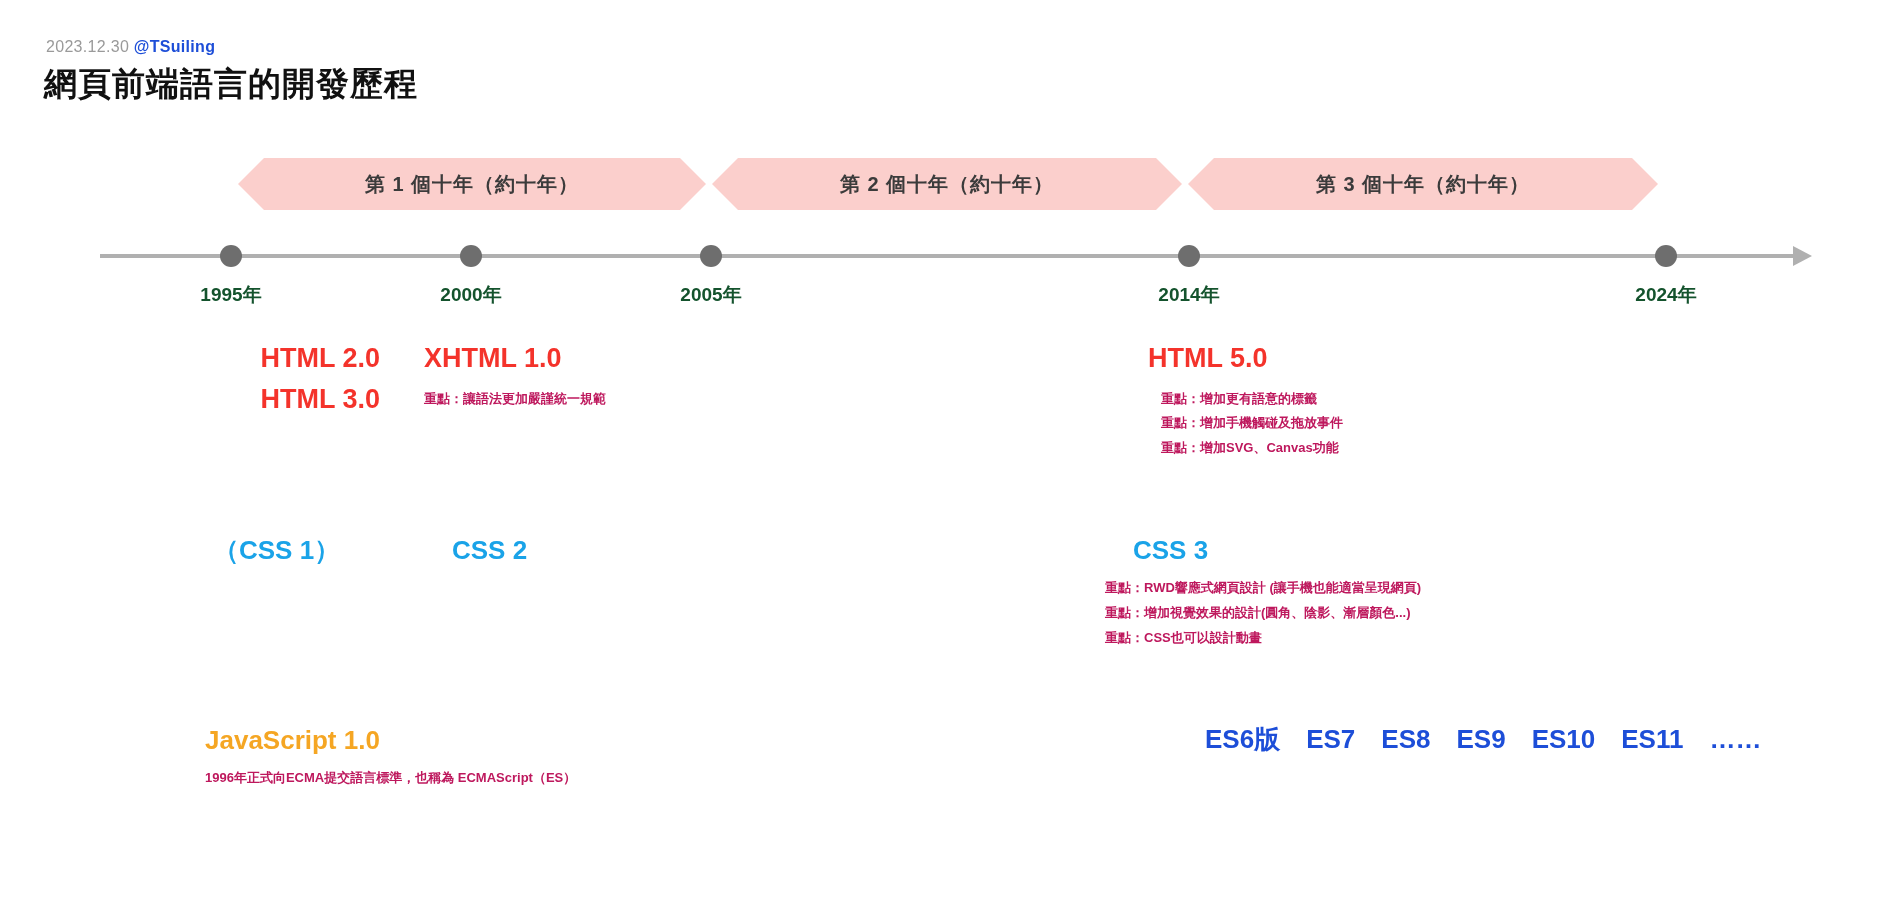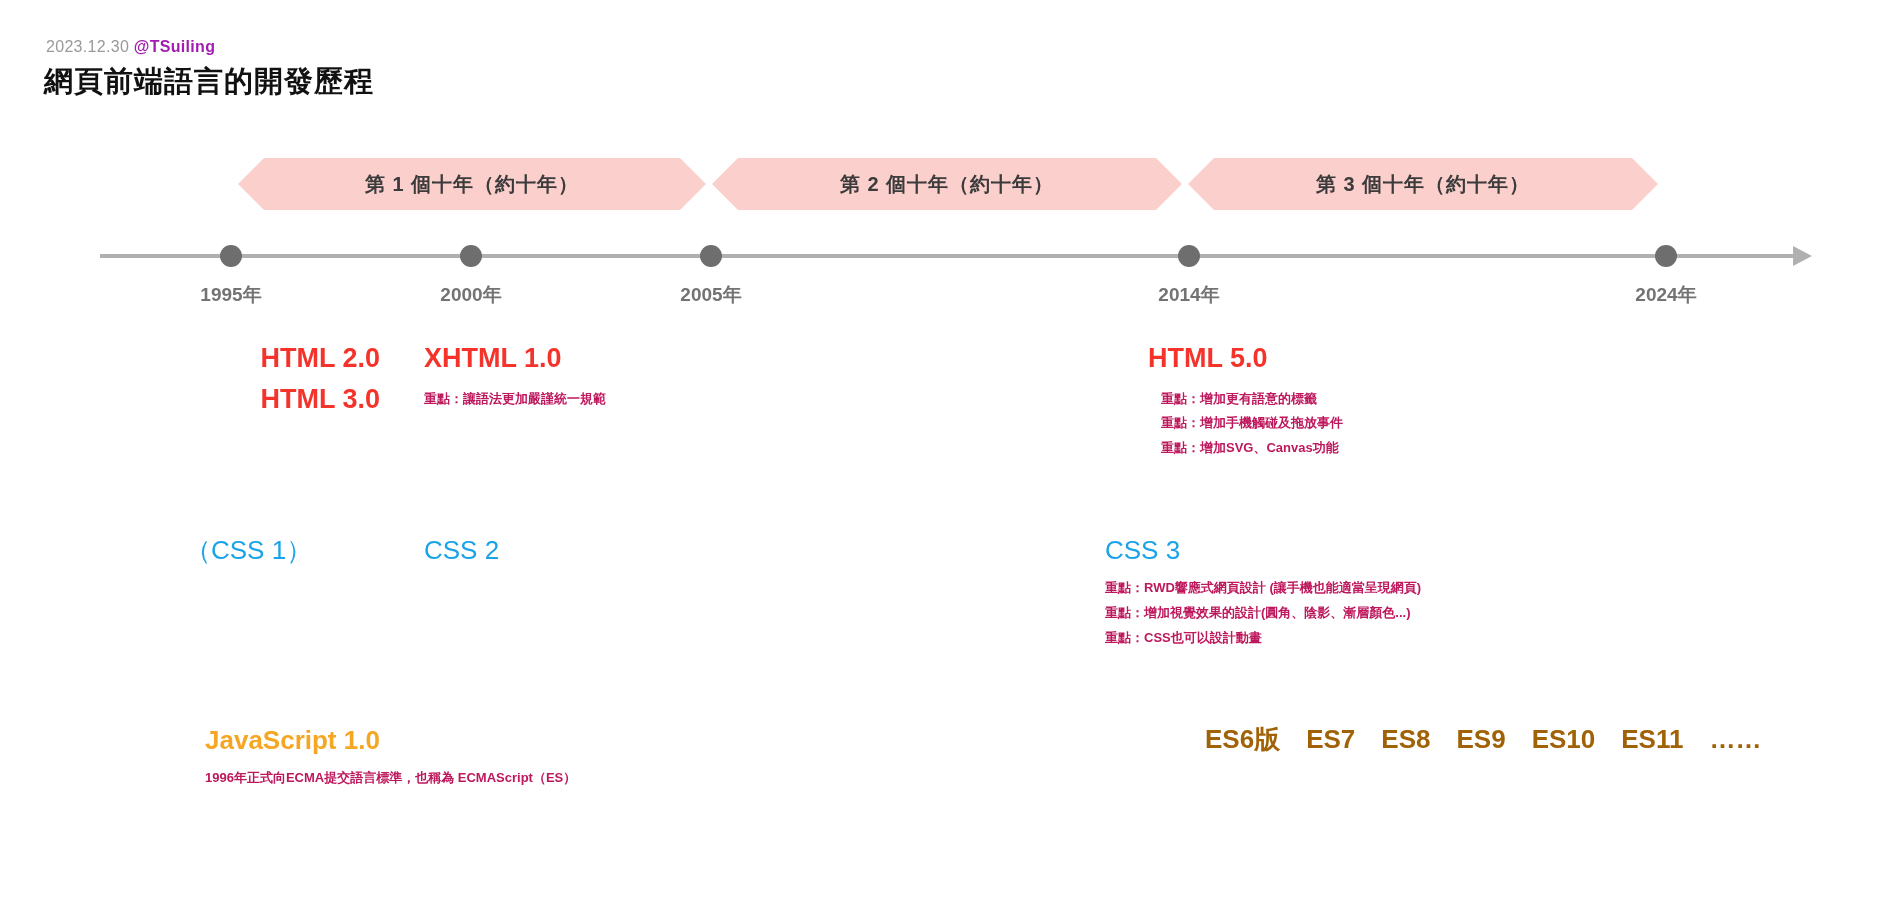--- a/index.html
+++ b/index.html
@@ -19,27 +19,27 @@
   
   .meta {
     position: absolute;
     left: 46px;
     top: 38px;
     font-size: 16px;
     color: #9a9a9a;
     letter-spacing: .3px;
     white-space: nowrap;
   }
-  .meta .handle { color: #a21caf; font-weight: bold; margin-top: 9px; }
+  .meta .handle { color: #1d4ed8; font-weight: bold; margin-top: 9px; }
 
   .page-title {
     position: absolute;
     left: 44px;
     top: 62px;
-    font-size: 29px;
+    font-size: 33px;
     font-weight: bold;
     color: #111;
     letter-spacing: 1px;
     white-space: nowrap;
   }
 
   
   .decade {
     position: absolute;
     height: 52px;
@@ -82,21 +82,21 @@
     height: 22px;
     border-radius: 50%;
     background: #6e6e6e;
     top: 245px;
   }
   .node-label {
     position: absolute;
     top: 282px;
     font-size: 19px;
     font-weight: bold;
-    color: #737373;
+    color: #14532d;
     white-space: nowrap;
     transform: translateX(-50%);
   }
 
   
   .block { position: absolute; white-space: nowrap; }
 
   .h-head {
     font-size: 27px;
     font-weight: bold;
@@ -105,39 +105,40 @@
   }
   .h-head.right { text-align: right; }
   .note {
     font-size: 13px;
     font-weight: bold;
     color: #be185d;
     line-height: 1.9;
   }
   .css-head {
     font-size: 26px;
-    font-weight: normal;
+    font-weight: bold;
     color: #1aa3e8;
     line-height: 1.4;
+    margin-left: 28px;
   }
   .js-head {
     font-size: 26px;
     font-weight: bold;
     color: #f5a623;
     line-height: 1.4;
   }
   .es-row {
     display: flex;
     align-items: baseline;
     gap: 26px;
   }
   .es-item {
     font-size: 26px;
     font-weight: bold;
-    color: #a16207;
+    color: #1d4ed8;
   }
   .es-years {
     display: flex;
     gap: 22px;
     margin-top: 6px;
   }
   .es-year {
     font-size: 17px;
     font-weight: bold;
     color: #3d3d3d;

